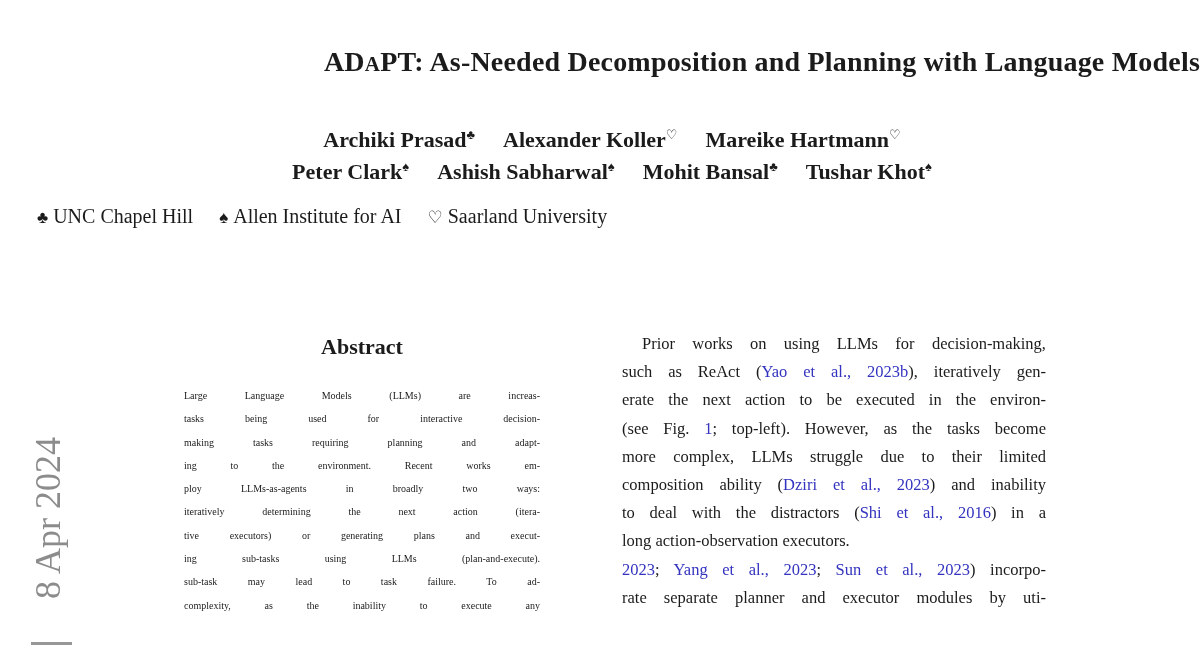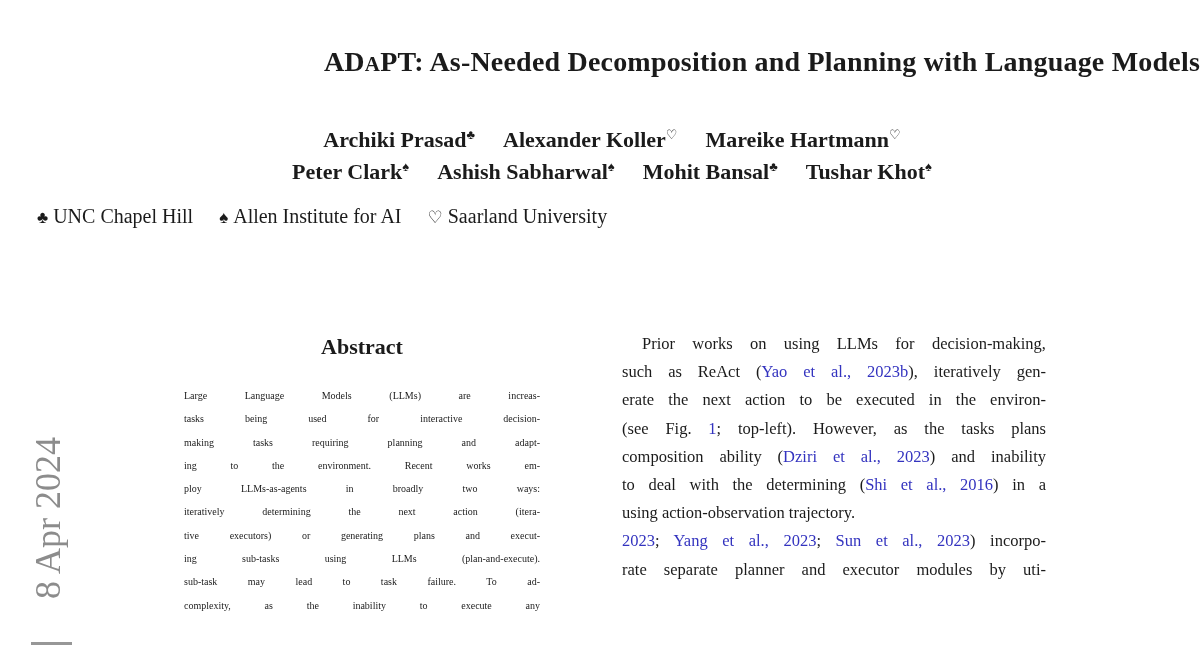--- a/index.html
+++ b/index.html
@@ -64,21 +64,22 @@
       <div class="aline"><span>tive executors) or generating plans and execut-</span></div>
       <div class="aline"><span>ing sub-tasks using LLMs (plan-and-execute).</span></div>
       <div class="aline"><span>sub-task may lead to task failure.  To ad-</span></div>
       <div class="aline"><span>complexity, as the inability to execute any</span></div>
     </div>
 
   <div class="intro-col">
       <div class="iline indent"><span>Prior works on using LLMs for decision-making,</span></div>
       <div class="iline"><span>such as ReAct (</span><span class="cite">Yao et al., 2023b</span><span>), iteratively gen-</span></div>
       <div class="iline"><span>erate the next action to be executed in the environ-</span></div>
-      <div class="iline"><span>(see Fig. </span><span class="cite">1</span><span>; top-left). However, as the tasks plans</span></div>
+      <div class="iline"><span>(see Fig. </span><span class="cite">1</span><span>; top-left). However, as the tasks become</span></div>
+      <div class="iline"><span>more complex, LLMs struggle due to their limited</span></div>
       <div class="iline"><span>composition ability (</span><span class="cite">Dziri et al., 2023</span><span>) and inability</span></div>
-      <div class="iline"><span>to deal with the determining (</span><span class="cite">Shi et al., 2016</span><span>) in a</span></div>
-      <div class="iline nostretch"><span>using action-observation trajectory.</span></div>
+      <div class="iline"><span>to deal with the distractors (</span><span class="cite">Shi et al., 2016</span><span>) in a</span></div>
+      <div class="iline nostretch"><span>long action-observation executors.</span></div>
       <div class="iline"><span class="cite">2023</span><span>; </span><span class="cite">Yang et al., 2023</span><span>; </span><span class="cite">Sun et al., 2023</span><span>) incorpo-</span></div>
       <div class="iline"><span>rate separate planner and executor modules by uti-</span></div>
     </div>
 
 </div>
 
 </body></html>

